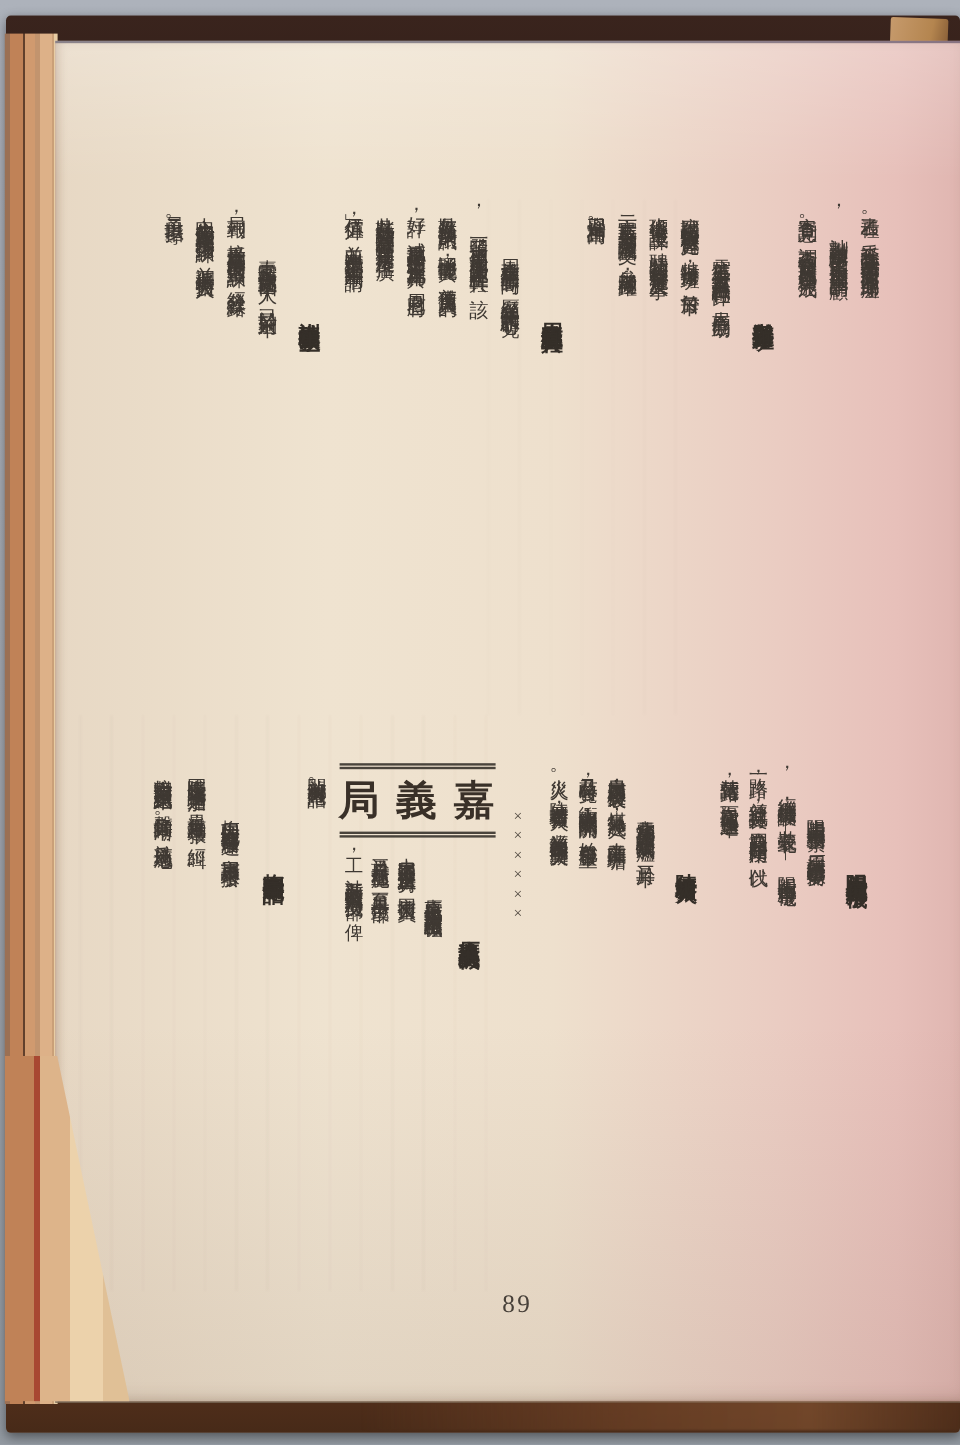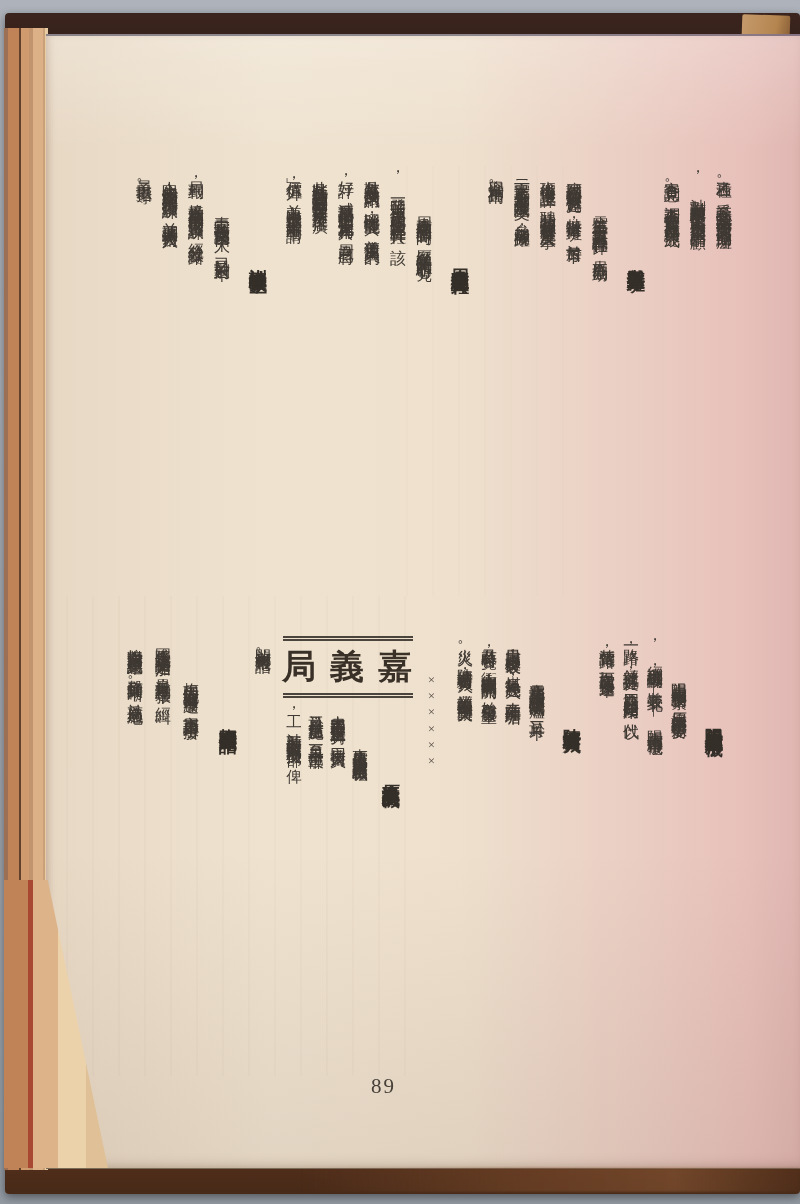--- a/index.html
+++ b/index.html
@@ -47,21 +47,21 @@
   
   .chiayi{writing-mode:horizontal-tb;width:130px;height:100%;margin-left:8px;}
   .sec-header{box-sizing:border-box;height:62px;border-top:5px double #4a443c;border-bottom:5px double #4a443c;
     display:flex;align-items:center;justify-content:center;
     font-size:34px;font-weight:700;letter-spacing:14px;padding-left:12px;color:#393028;white-space:nowrap;}
   .sub{writing-mode:vertical-rl;height:349px;margin-top:5px;}
   .sub .vhead{padding-top:66px;margin:0 10px;}
   .sub .vcol{line-height:22px;font-size:15.5px;letter-spacing:1.2px;}
   .f-group .vcol{line-height:28px;}
   
-  .pagenum{position:absolute;left:325px;top:1038px;width:120px;text-align:left;
+  .pagenum{position:absolute;left:325px;top:1038px;width:120px;text-align:center;
     font-size:21px;letter-spacing:2px;color:#474039;z-index:6;}
 </style>
 </head>
 <body>
 
 <div class="stage">
   <div class="cover"></div>
   <div class="cover-chip"></div>
   <div class="stack"></div>
 

